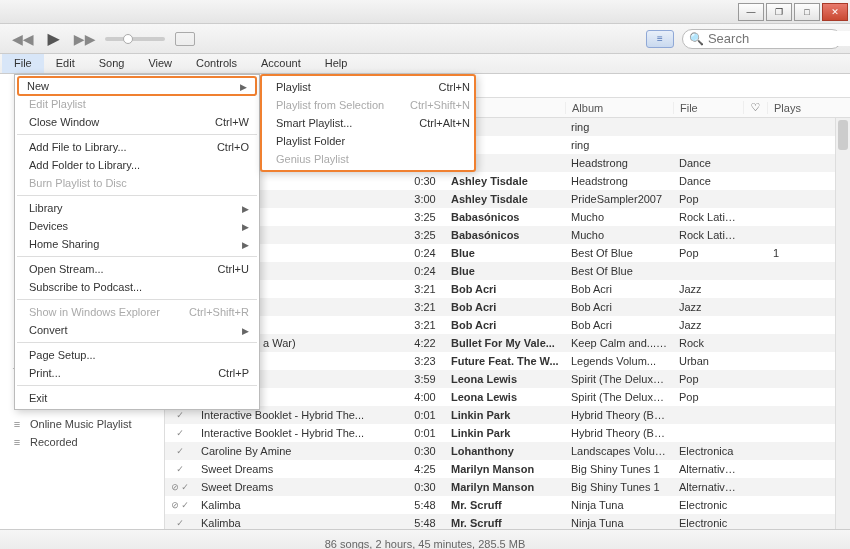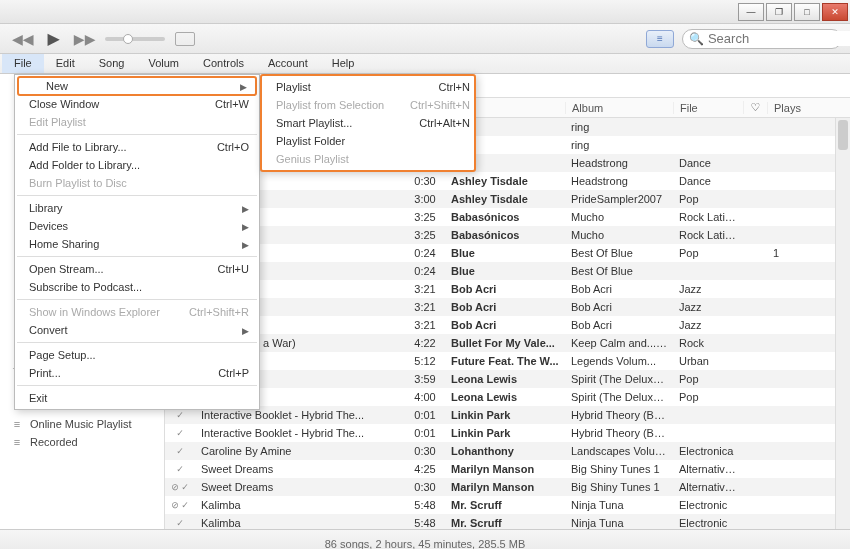--- a/index.html
+++ b/index.html
@@ -56,21 +56,21 @@
 .scroll-thumb { position:absolute; top:2px; left:2px; right:2px; height:30px; background:#ccc; border-radius:3px; }
 
 
 .statusbar { height: 28px; background: linear-gradient(#f6f6f6,#e8e8e8); border-top: 1px solid #ccc; display: flex; align-items: center; justify-content: center; font-size: 11px; color: #666; }
 
 
 .dropmenu { position: absolute; top: 74px; left: 14px; width: 246px; background: #fff; border: 1px solid #bbb; box-shadow: 2px 2px 8px rgba(0,0,0,.2); z-index: 10; padding: 2px 0; }
 .dm-item { display: flex; justify-content: space-between; align-items: center; padding: 3px 10px 3px 14px; font-size: 11px; }
 .dm-item.disabled { color: #aaa; }
 .dm-sep { height: 1px; background: #ddd; margin: 3px 2px; }
-.dm-item.hover { background: #fff; border: 2px solid #f08030; border-radius: 3px; margin: -1px 2px; padding: 2px 8px 2px 27px; }
+.dm-item.hover { background: #fff; border: 2px solid #f08030; border-radius: 3px; margin: -1px 2px; padding: 2px 8px 2px 8px; }
 .dm-arrow { font-size: 9px; color: #666; }
 
 
 .submenu { position: absolute; top: 74px; left: 260px; width: 216px; background: #fff; border: 2px solid #f08030; border-radius: 3px; box-shadow: 2px 2px 8px rgba(0,0,0,.2); z-index: 11; padding: 2px 0; }
 .sm-item { display: flex; justify-content: space-between; padding: 3px 4px 3px 14px; font-size: 11px; }
 .sm-item.disabled { color: #aaa; }
 </style>
 </head>
 <body>
 
@@ -98,21 +98,21 @@
       <span>🔍</span>
       <input placeholder="Search" style="">
     </div>
   </div>
 </div>
 
 <div class="menubar" id="menubar">
     <div class="menu-item active">File</div>
     <div class="menu-item">Edit</div>
     <div class="menu-item">Song</div>
-    <div class="menu-item">Volum</div>
+    <div class="menu-item">View</div>
     <div class="menu-item">Controls</div>
     <div class="menu-item">Account</div>
     <div class="menu-item">Help</div>
   </div>
 
 <div class="main">
   <div class="sidebar">
     <div style="height:280px"></div>
     <div id="sb-items">
         <div class="sb-item">
@@ -278,21 +278,21 @@
           <div class="rc c-time">4:22</div>
           <div class="rc c-artist">Bullet For My Vale...</div>
           <div class="rc c-album">Keep Calm and... F...</div>
           <div class="rc c-genre">Rock</div>
           <div class="rc c-heart"></div>
           <div class="rc c-plays"></div>
         </div>
         <div class="row">
           <div class="rc rc-mark"></div>
           <div class="rc" style="width:210px"></div>
-          <div class="rc c-time">5:12</div>
+          <div class="rc c-time">3:23</div>
           <div class="rc c-artist">Future Feat. The W...</div>
           <div class="rc c-album">Legends Volum...</div>
           <div class="rc c-genre">Urban</div>
           <div class="rc c-heart"></div>
           <div class="rc c-plays"></div>
         </div>
         <div class="row">
           <div class="rc rc-mark"></div>
           <div class="rc" style="width:210px"></div>
           <div class="rc c-time">3:59</div>
@@ -389,27 +389,27 @@
   </div>
 </div>
 
 <div class="statusbar">86 songs, 2 hours, 45 minutes, 285.5 MB</div>
 
 <div class="dropmenu" id="file-menu">
     <div class="dm-item hover">
       <span>New</span>
       <span><span class="dm-arrow">▶</span></span>
     </div>
+    <div class="dm-item disabled">
+      <span>Edit Playlist</span>
+      <span></span>
+    </div>
     <div class="dm-item">
       <span>Close Window</span>
       <span>Ctrl+W</span>
-    </div>
-    <div class="dm-item disabled">
-      <span>Edit Playlist</span>
-      <span></span>
     </div>
     <div class="dm-sep"></div>
     <div class="dm-item">
       <span>Add File to Library...</span>
       <span>Ctrl+O</span>
     </div>
     <div class="dm-item">
       <span>Add Folder to Library...</span>
       <span></span>
     </div>

